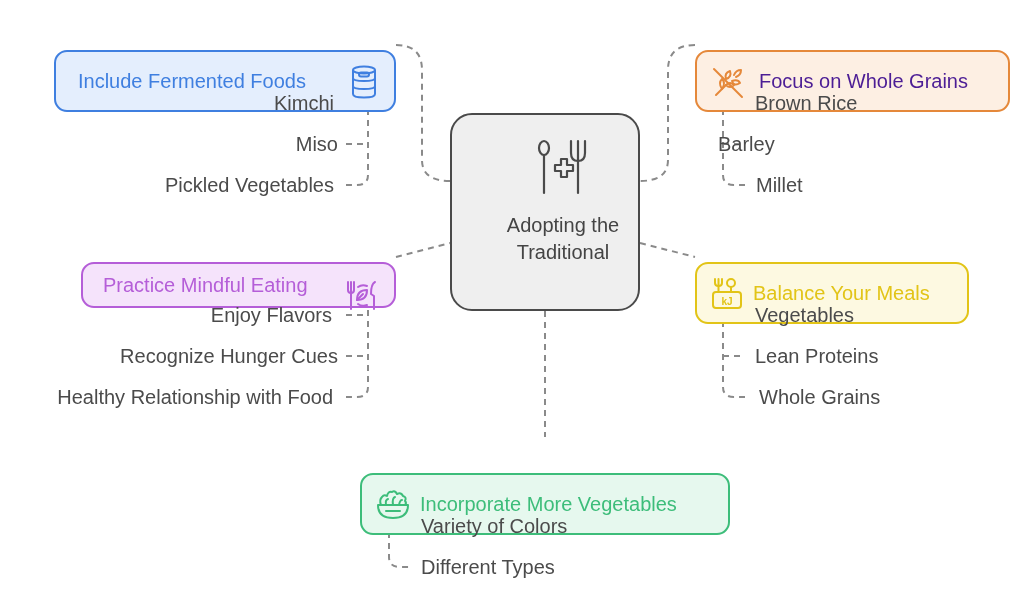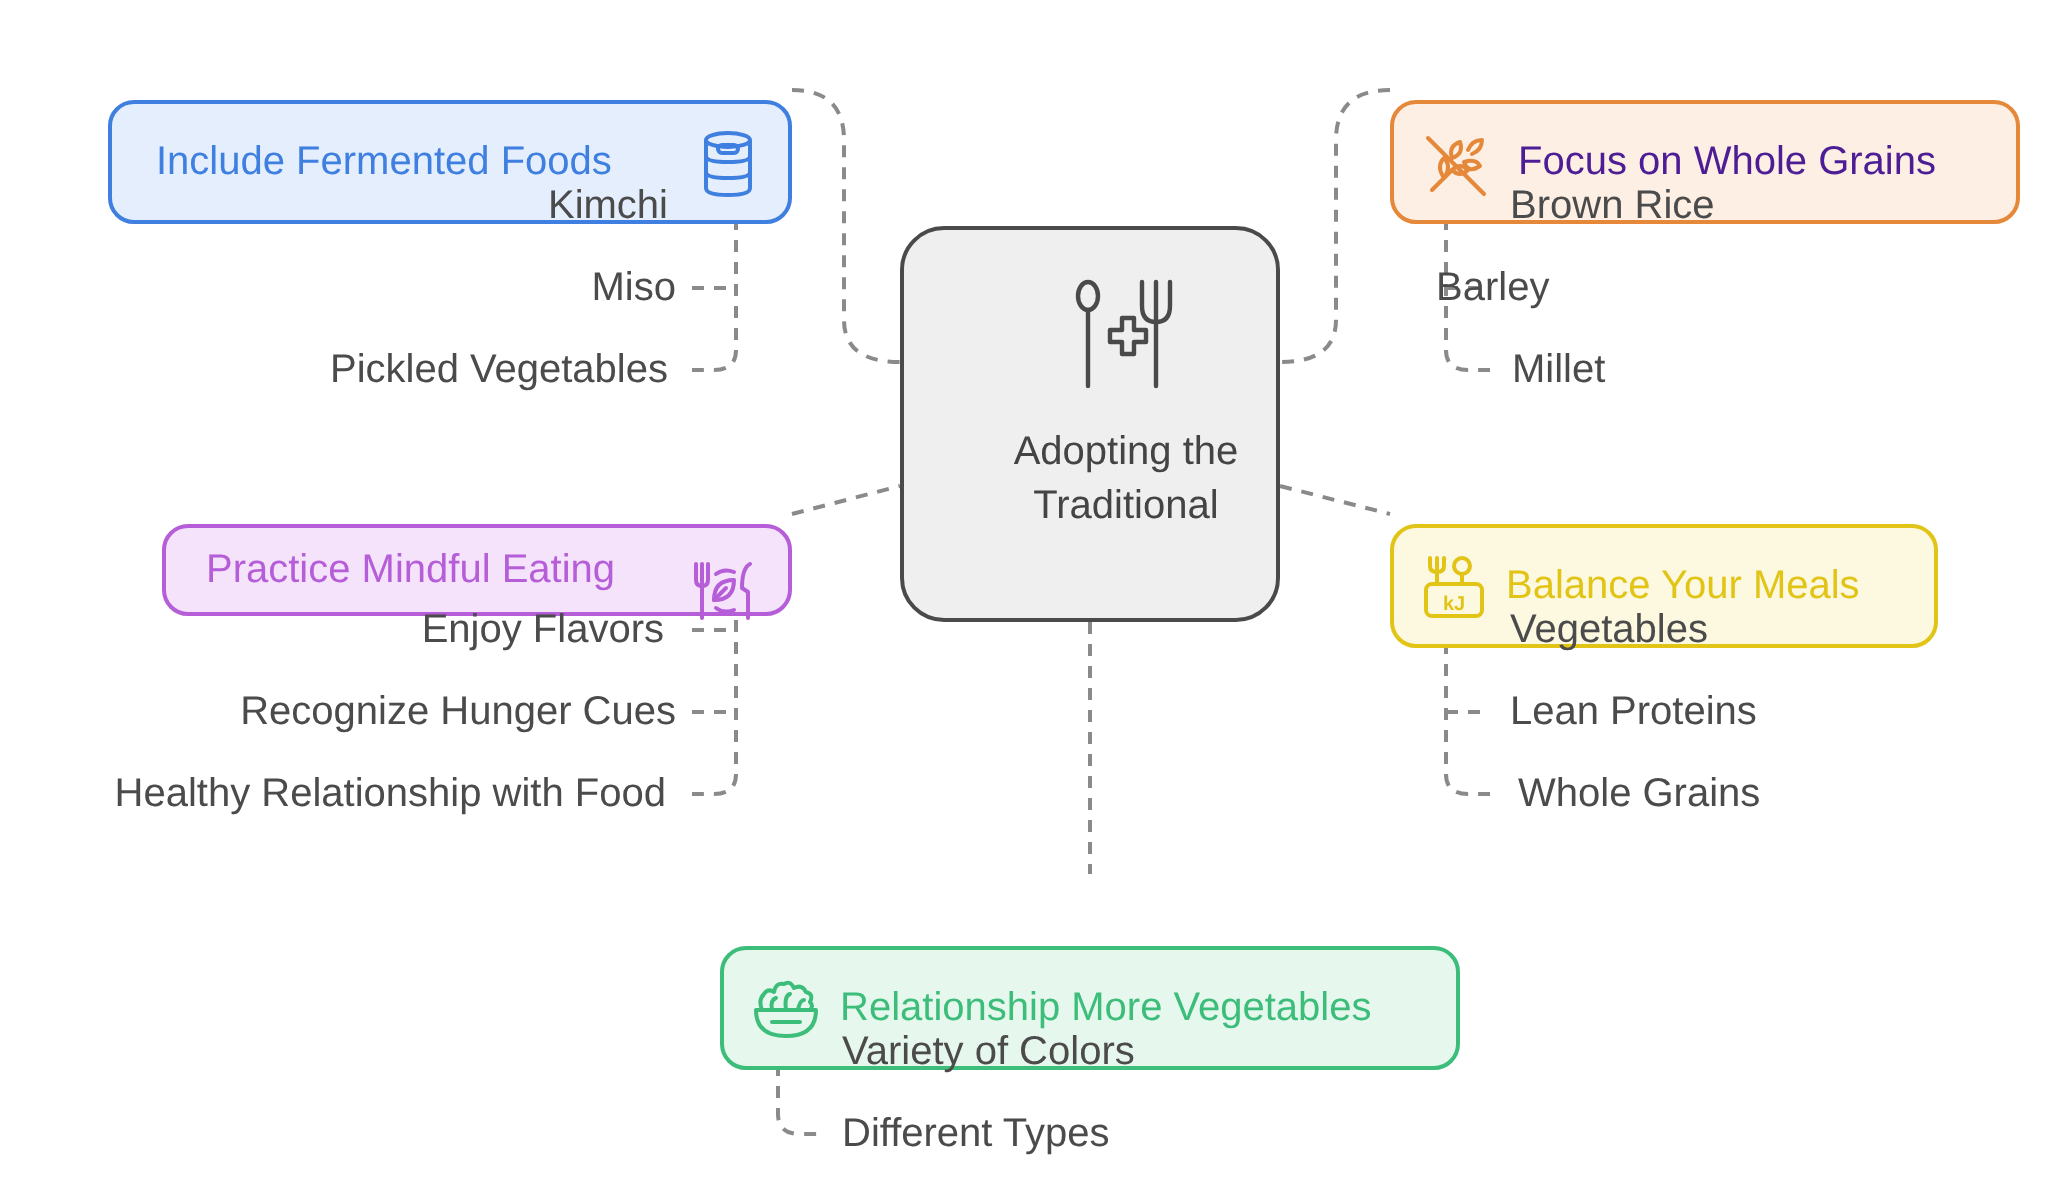--- a/index.html
+++ b/index.html
@@ -138,21 +138,21 @@
   <span style="position:absolute; left:14px; top:13px;">
     <svg width="34" height="34" viewBox="0 0 34 34" fill="none" stroke="#3dbd7a" stroke-width="2" stroke-linecap="round" stroke-linejoin="round">
       <path d="M2 17 H32 Q32 30 17 30 Q2 30 2 17 Z"></path>
       <line x1="10" y1="23" x2="24" y2="23"></line>
       <path d="M5 17 Q3 12 6 9 Q8 6 11 8 Q12 3 16 4 Q19 2 21 6 Q25 4 27 8 Q31 9 29 13 Q31 15 29 17"></path>
       <path d="M10 17 Q9 12 12 11"></path>
       <path d="M17 17 Q16 10 19 9"></path>
       <path d="M23 17 Q24 12 26 12"></path>
     </svg>
   </span>
-  <span class="label">Relationship More Vegetables</span>
+  <span class="label">Incorporate More Vegetables</span>
 </div>
 
 <div class="leaf right-align" style="right:690px; top:91px;">Kimchi</div>
 <div class="leaf right-align" style="right:686px; top:132px;">Miso</div>
 <div class="leaf right-align" style="right:690px; top:173px;">Pickled Vegetables</div>
 
 <div class="leaf right-align" style="right:692px; top:303px;">Enjoy Flavors</div>
 <div class="leaf right-align" style="right:686px; top:344px;">Recognize Hunger Cues</div>
 <div class="leaf right-align" style="right:691px; top:385px;text-align:center;">Healthy Relationship with Food</div>
 

